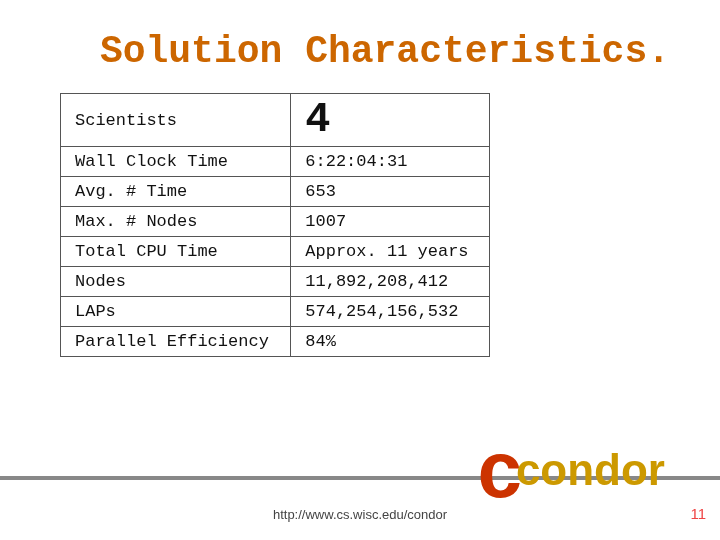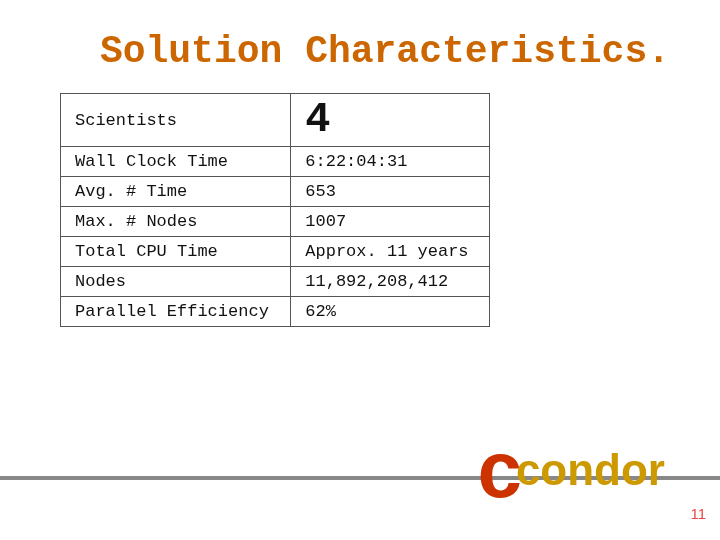--- a/index.html
+++ b/index.html
@@ -147,31 +147,36 @@
       <tr>
         <td>Total CPU Time</td>
         <td>Approx. 11 years</td>
       </tr>
 
       <tr>
         <td>Nodes</td>
         <td>11,892,208,412</td>
       </tr>
 
+      <tr>
+        <td>LAPs</td>
+        <td>574,254,156,532</td>
+      </tr>
 
       <tr>
         <td>Parallel Efficiency</td>
-        <td>62%</td>
+        <td>84%</td>
       </tr>
     </tbody>
       </table>
   </div>
 
   <div class="bottom-bar"></div>
 
+  <div class="footer">http://www.cs.wisc.edu/condor</div>
 
   <div class="condor-logo">
     <span class="condor-c">c</span>
     <span class="condor-text">condor</span>
   </div>
 
   <div class="page-number">11</div>
 
 </div>
 

